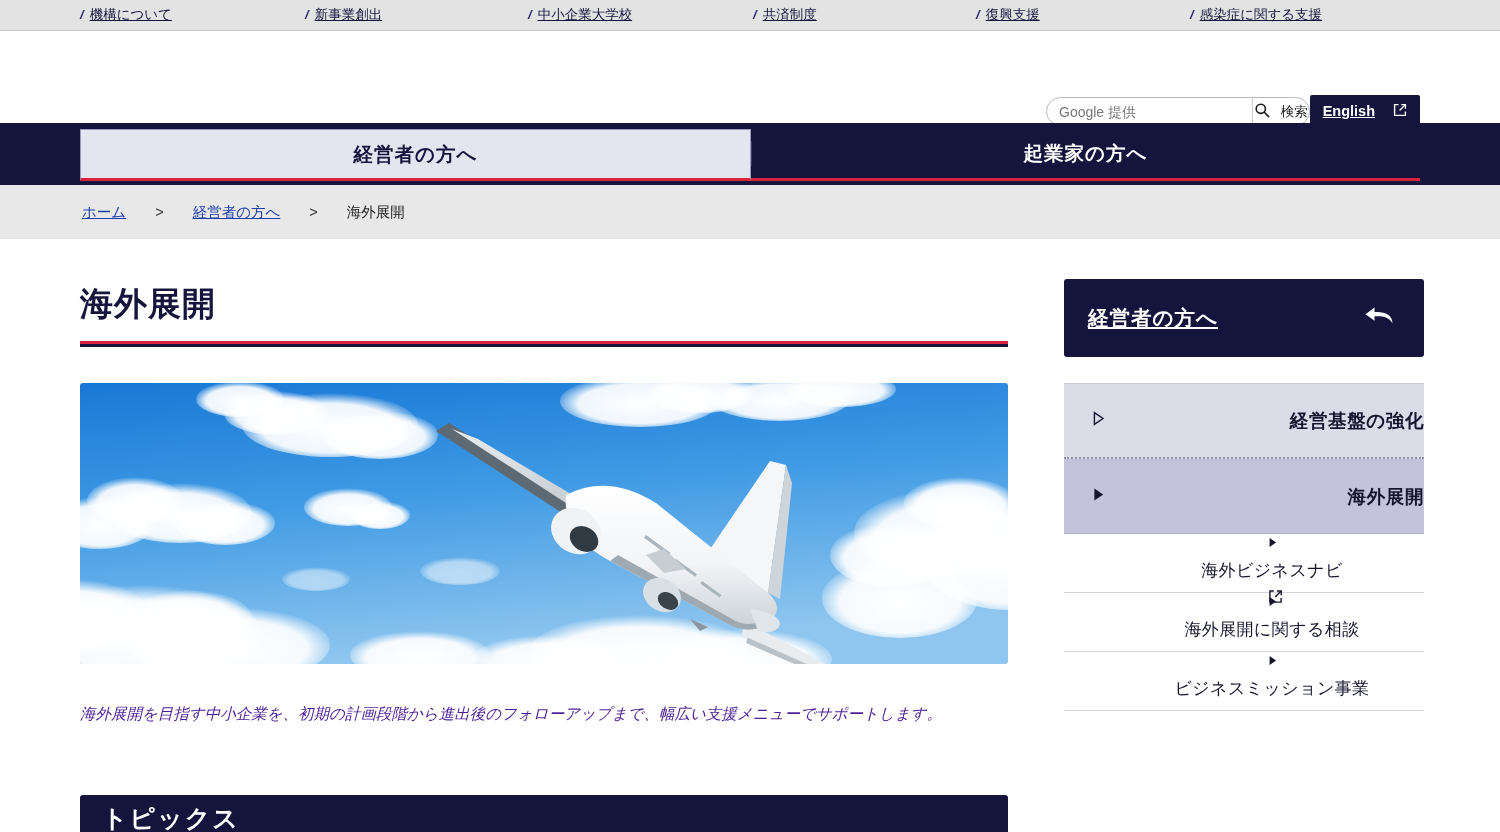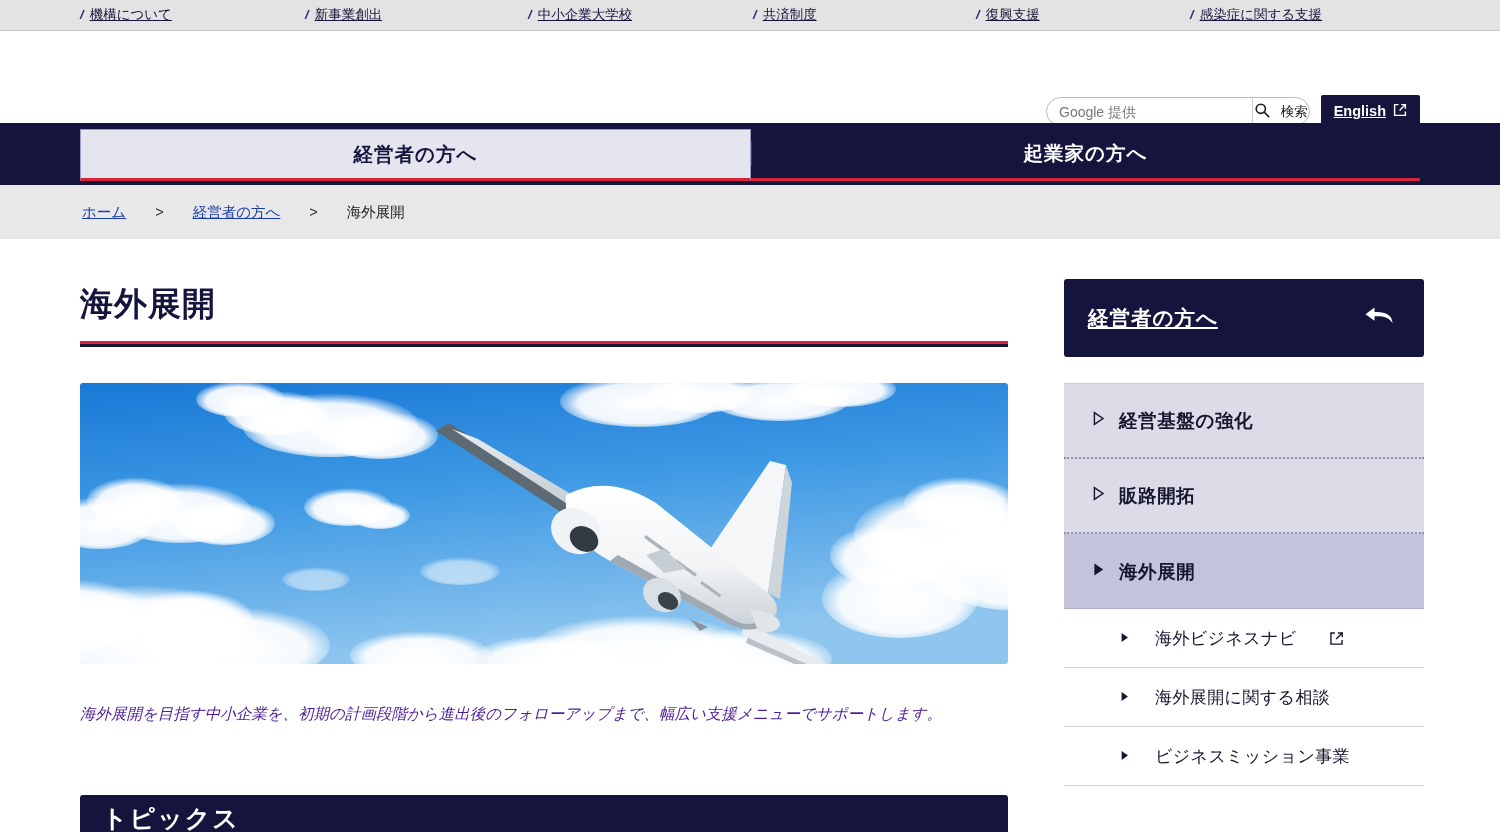--- a/index.html
+++ b/index.html
@@ -126,21 +126,21 @@
   .english-btn {
     position: absolute;
     right: 80px;
     top: 64px;
     background: #14143c;
     color: #fff;
     height: 32px;
     padding: 0 13px;
     display: flex;
     align-items: center;
-    gap: 7px;
+    gap: 18px;
     text-decoration: none;
     font-size: 14.5px;
     font-weight: bold;
     border-radius: 2px;
   }
   .english-btn .en-label { text-decoration: underline; }
 
   
   .mainnav {
     height: 62px;
@@ -271,38 +271,40 @@
     background: #dcdce8;
     height: 75px;
     display: flex;
     align-items: center;
     padding-left: 28px;
     gap: 14px;
     border-bottom: 2px dotted #8f8fae;
     color: #15152e;
     text-decoration: none;
     cursor: pointer;
+    justify-content: space-between;
   }
   .side-item.active {
     background: #c3c3dc;
     border-bottom: 1px solid #b0b0c8;
   }
   .side-item-label { font-size: 18.5px; font-weight: bold; letter-spacing: 0.6px; }
 
   .sub-item {
     background: #ffffff;
     height: 59px;
     display: flex;
     align-items: center;
     padding-left: 56px;
-    gap: 26px;
+    gap: 7px;
     border-bottom: 1px solid #d4d4dd;
     color: #15152e;
     text-decoration: none;
     cursor: pointer;
+    flex-direction: column;
   }
   .sub-item-label { font-size: 17px; letter-spacing: 0.4px; }
 </style>
 </head>
 <body>
 
 <div class="utility-bar">
   <div class="utility-inner" id="utility-inner">
       <a class="util-link" href="#" style="left: 80px;">
         <span class="util-slash">/</span>
@@ -499,26 +501,20 @@
         </svg>
       </span>
     </a>
 
     <div class="side-list" id="side-list">
         <a class="side-item" href="#">
           <span><svg width="13" height="15" viewBox="0 0 13 15" fill="none" stroke="#15152e" stroke-width="1.4">
               <path d="M2.4 1.6 L11 7.5 L2.4 13.4 Z"></path>
             </svg></span>
           <span class="side-item-label">経営基盤の強化</span>
-        </a>
-        <a class="side-item" href="#">
-          <span><svg width="13" height="15" viewBox="0 0 13 15" fill="none" stroke="#15152e" stroke-width="1.4">
-              <path d="M2.4 1.6 L11 7.5 L2.4 13.4 Z"></path>
-            </svg></span>
-          <span class="side-item-label">販路開拓</span>
         </a>
         <a class="side-item active" href="#">
           <span><svg width="13" height="15" viewBox="0 0 13 15" fill="#15152e">
               <path d="M2.4 1.4 L11.2 7.5 L2.4 13.6 Z"></path>
             </svg></span>
           <span class="side-item-label">海外展開</span>
         </a>
         <a class="sub-item" href="#">
           <span><svg width="9" height="11" viewBox="0 0 9 11" fill="#15152e">
               <path d="M1.6 0.9 L8 5.5 L1.6 10.1 Z"></path>

